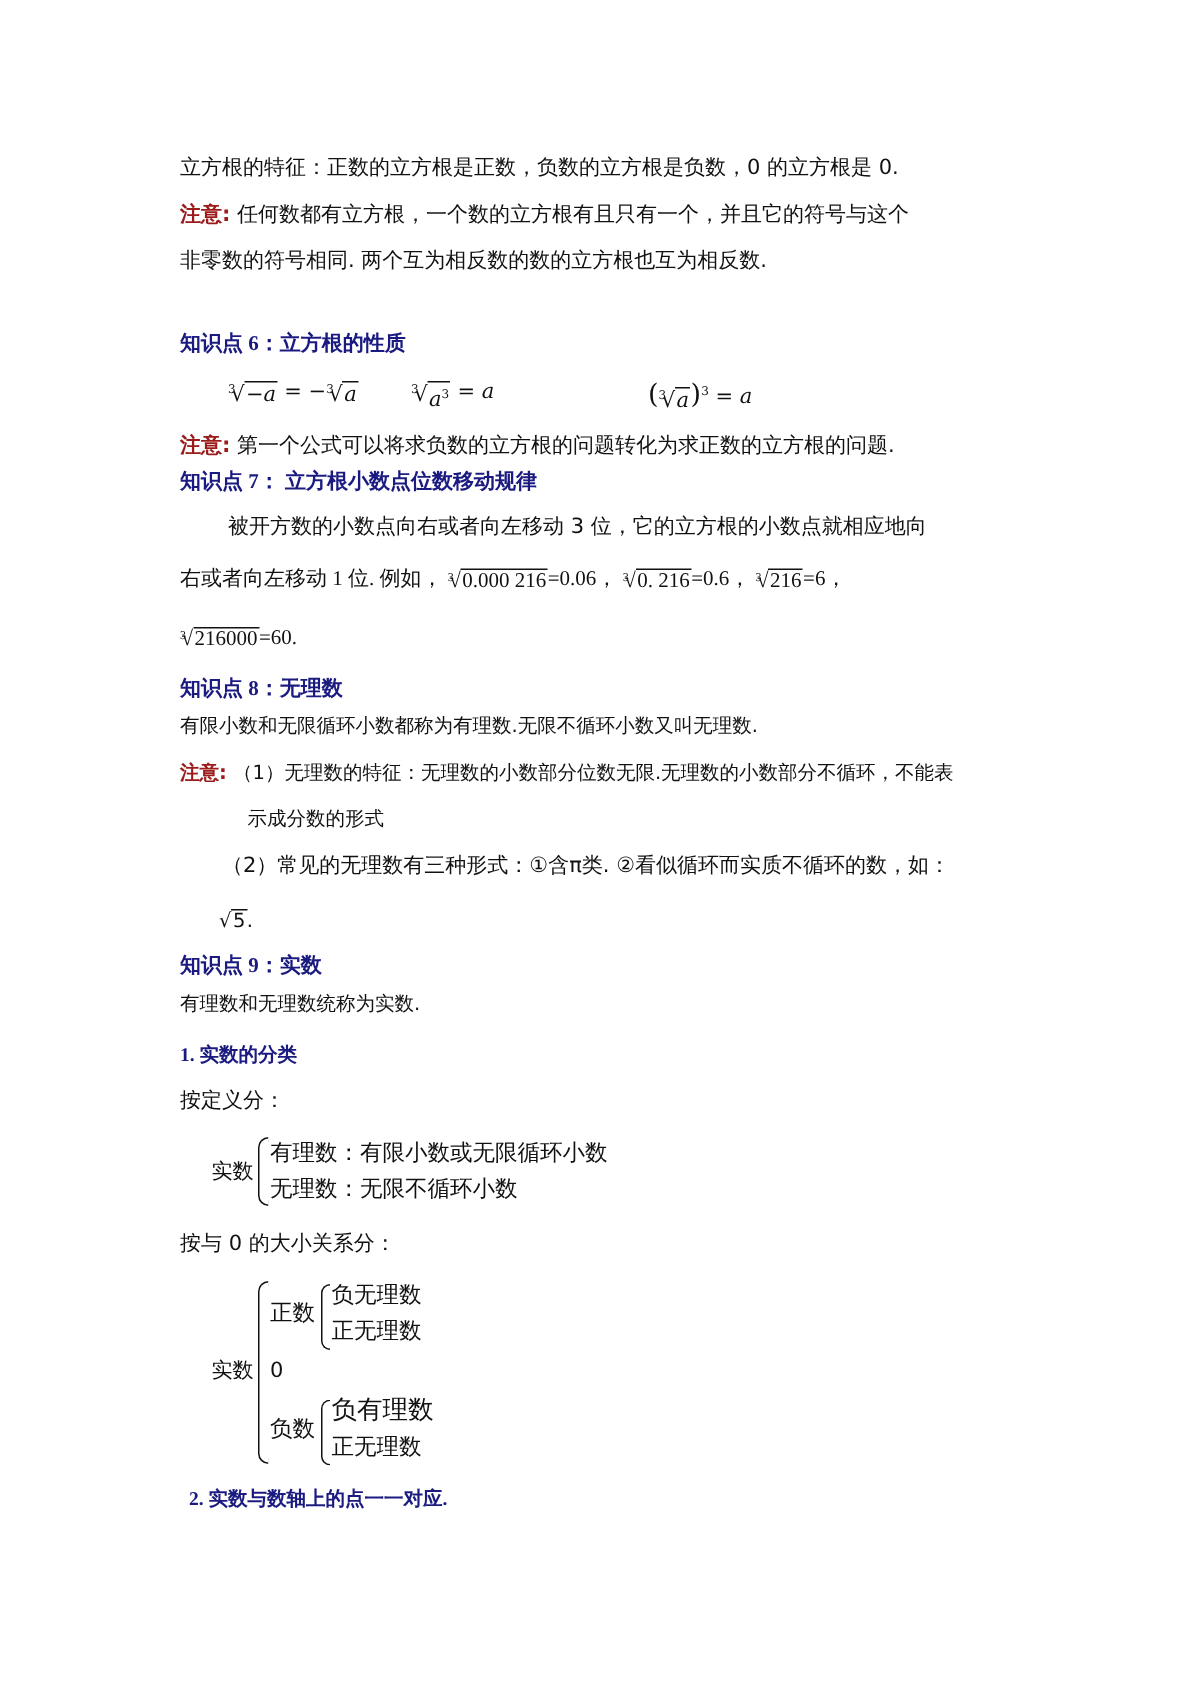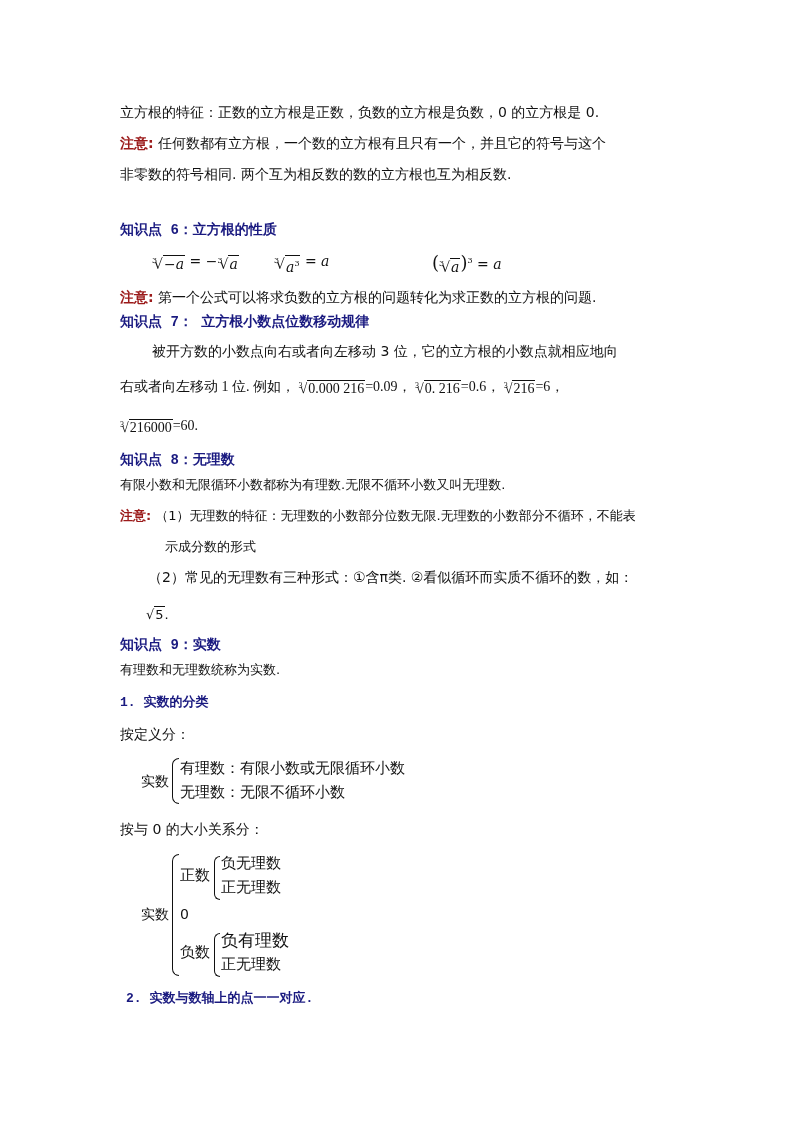--- a/index.html
+++ b/index.html
@@ -1,19 +1,19 @@
 <!DOCTYPE html>
 <html><head>
   <meta charset="utf-8">
   <style>
     html, body { margin:0; padding:0; background:#ffffff; }
     body { width:793px; height:1123px; position:relative; overflow:hidden;
            font-family:"DejaVu Sans", "Liberation Sans", sans-serif; color:#111; }
     .ln { position:absolute; white-space:nowrap; font-size:14px; line-height:18px;text-align:center; }
-    .blue { color:#1a1a80; font-weight:bold; font-family:Liberation Mono, monospace; }
+    .blue { color:#1a1a80; font-weight:bold; font-family:Liberation Serif, serif; }
     .red { color:#9b1a1a; font-weight:bold; }
     .math { font-family:"DejaVu Serif", "Liberation Serif", serif; font-style:italic; font-size:14px; }
     .num { font-family:"Liberation Serif", "DejaVu Serif", serif; }
     .rad { display:inline-flex; align-items:flex-start; position:relative; }
     .rad .idx { font-size:8px; font-style:normal; position:relative; top:-3px; margin-right:-3px; }
     .rad .sym { font-style:normal; }
     .rad .arg { border-top:1px solid #111; padding:0 1px; line-height:16px; }
     .tree { position:absolute; font-size:14px; line-height:24px; }
     .bigbrace { position:absolute; border:1px solid #111; border-right:none; border-radius:8px 0 0 8px; }
   </style>
@@ -65,21 +65,21 @@
 </div>
 
 <div class="ln blue" style="left:120px;top:313px;">知识点 7：  立方根小数点位数移动规律</div>
 <div class="ln" style="left:152px;top:342px;">被开方数的小数点向右或者向左移动 3 位，它的立方根的小数点就相应地向</div>
 <div class="ln num" style="left:120px;top:378px;">
   <span>右或者向左移动 1 位. 例如，</span>
   <span class="rad">
       <span class="idx">3</span>
       <span class="sym">√</span>
       <span class="arg">0.000 216</span>
-    </span><span>=0.09，</span>
+    </span><span>=0.06，</span>
   <span class="rad">
       <span class="idx">3</span>
       <span class="sym">√</span>
       <span class="arg">0. 216</span>
     </span><span>=0.6，</span>
   <span class="rad">
       <span class="idx">3</span>
       <span class="sym">√</span>
       <span class="arg"> 216</span>
     </span><span>=6，</span>

